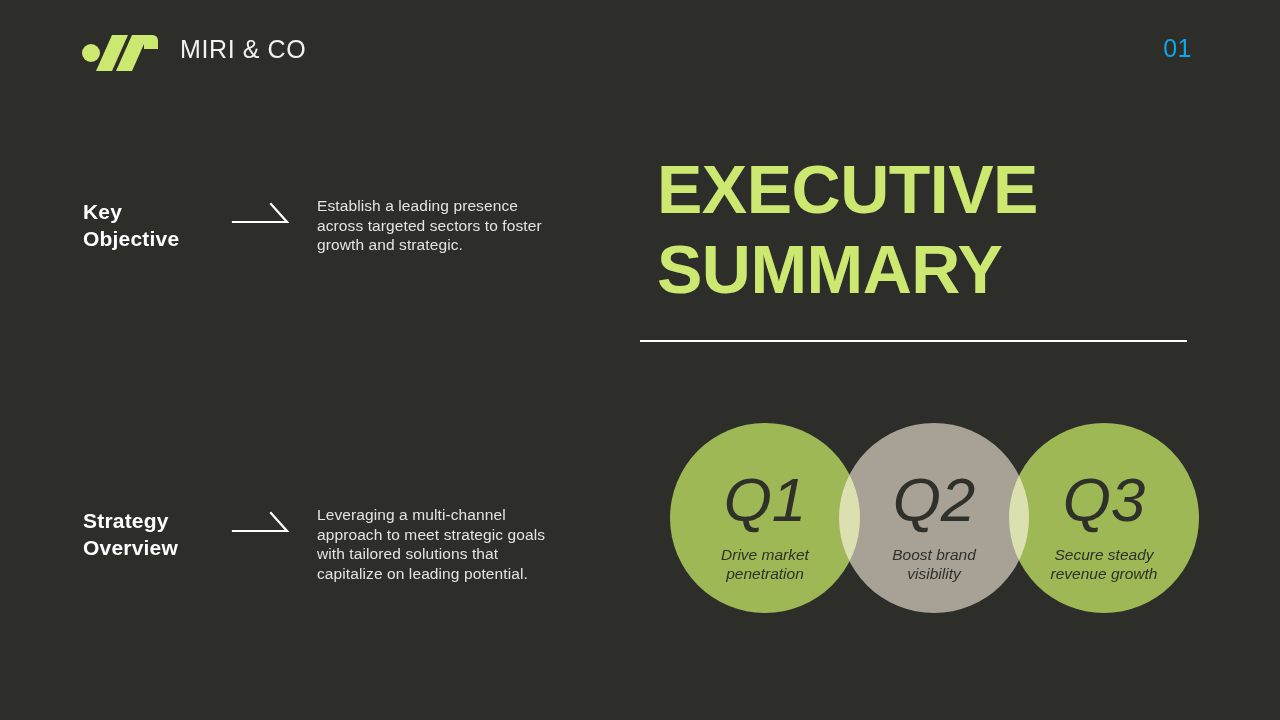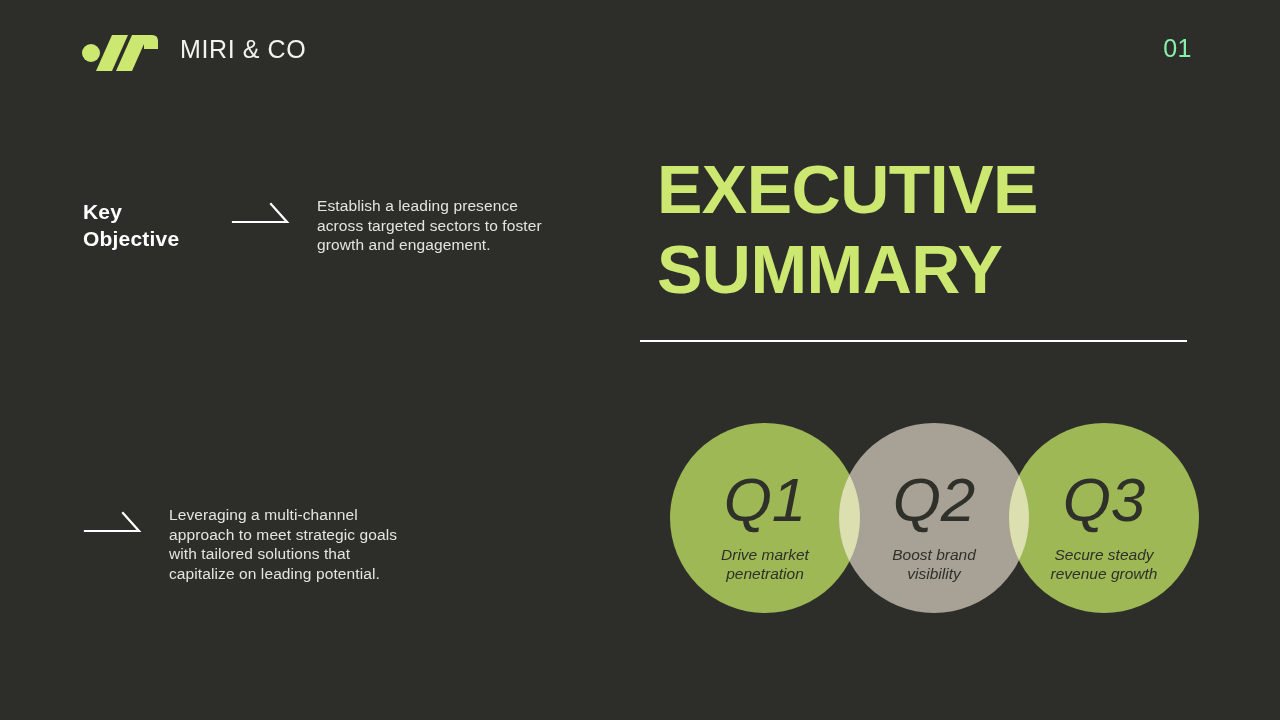--- a/index.html
+++ b/index.html
@@ -36,21 +36,21 @@
     font-size:25px;
     font-weight:400;
     letter-spacing:.6px;
     line-height:1;
     white-space:nowrap;
     padding-bottom:2px;
   }
   .page-num {
     position:absolute;
     right:88px; top:36px;
-    color:#86efac;
+    color:#0ea5e9;
     font-size:25px;
     font-weight:400;
     letter-spacing:.5px;
     line-height:1;
   }
 
   
   .left-col {
     position:absolute;
     left:0; top:0;
@@ -163,24 +163,26 @@
   <div class="left-col">
 
     <div class="info-row row-0">
       <div class="row-label">Key
 Objective</div>
       <div class="row-arrow">
         <svg width="86" height="34" viewBox="0 0 86 34" xmlns="http://www.w3.org/2000/svg">
           <path d="M2 22 L56 22 L40 4" fill="none" stroke="#ffffff" stroke-width="2.2" stroke-linecap="square"></path>
         </svg>
       </div>
-      <div class="row-desc">Establish a leading presence across targeted sectors to foster growth and engagement.</div>
+      <div class="row-desc">Establish a leading presence across targeted sectors to foster growth and strategic.</div>
     </div>
 
     <div class="info-row row-1">
+      <div class="row-label">Strategy
+Overview</div>
       <div class="row-arrow">
         <svg width="86" height="34" viewBox="0 0 86 34" xmlns="http://www.w3.org/2000/svg">
           <path d="M2 22 L56 22 L40 4" fill="none" stroke="#ffffff" stroke-width="2.2" stroke-linecap="square"></path>
         </svg>
       </div>
       <div class="row-desc">Leveraging a multi-channel approach to meet strategic goals with tailored solutions that capitalize on leading potential.</div>
     </div>
   </div>
 
   <div class="title-block">

